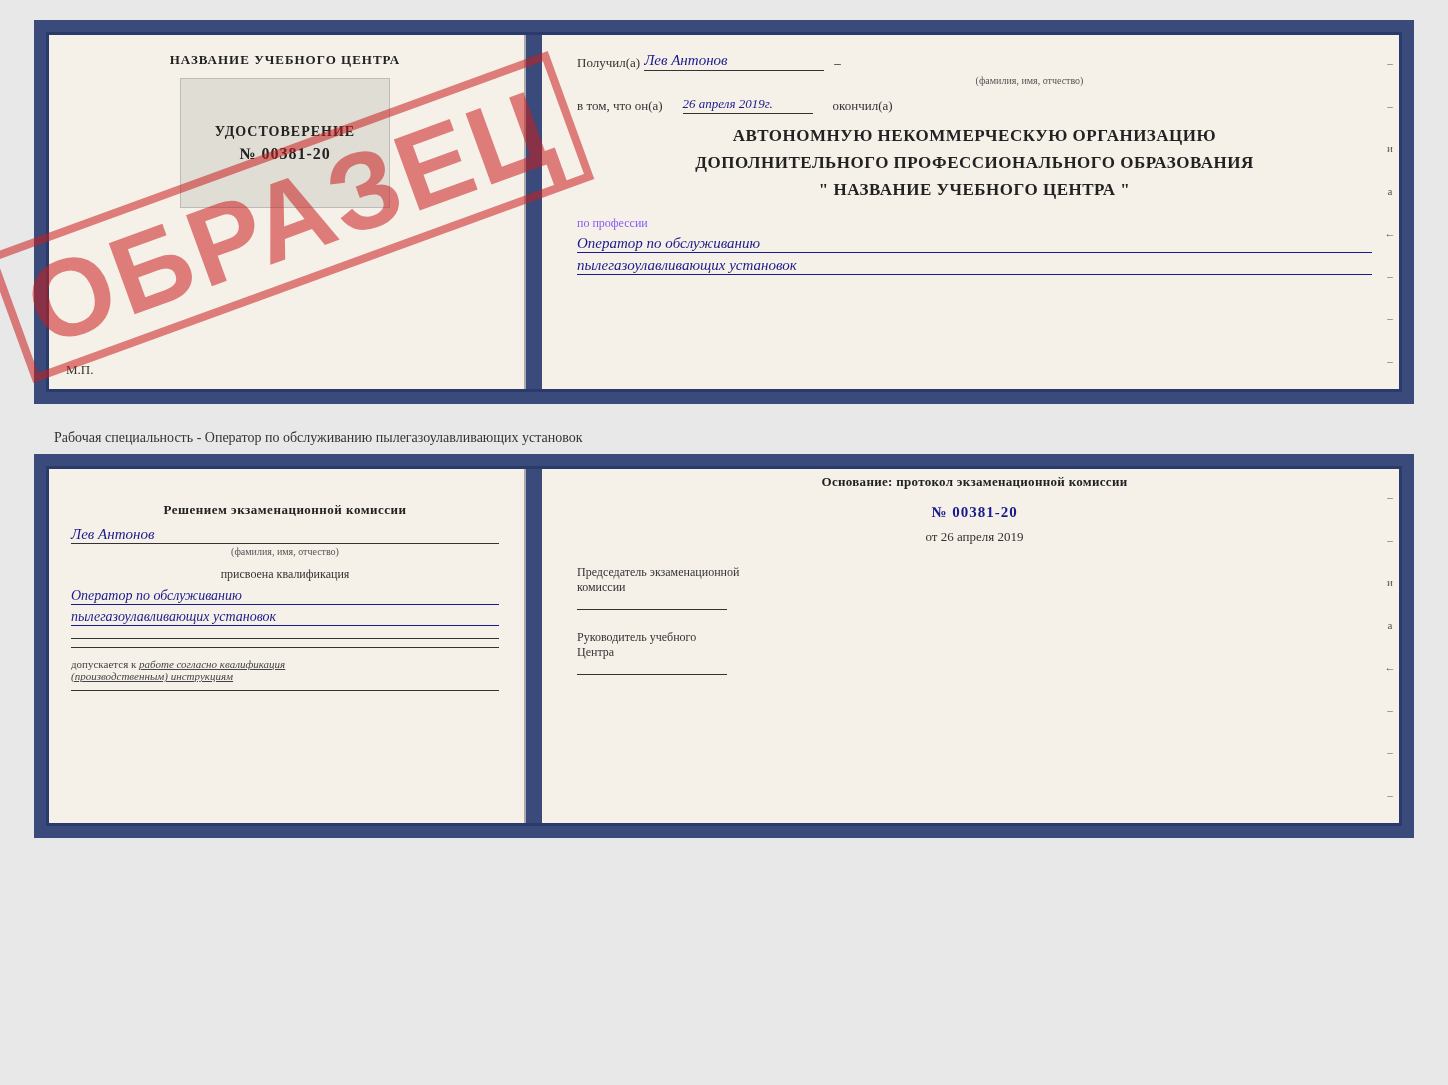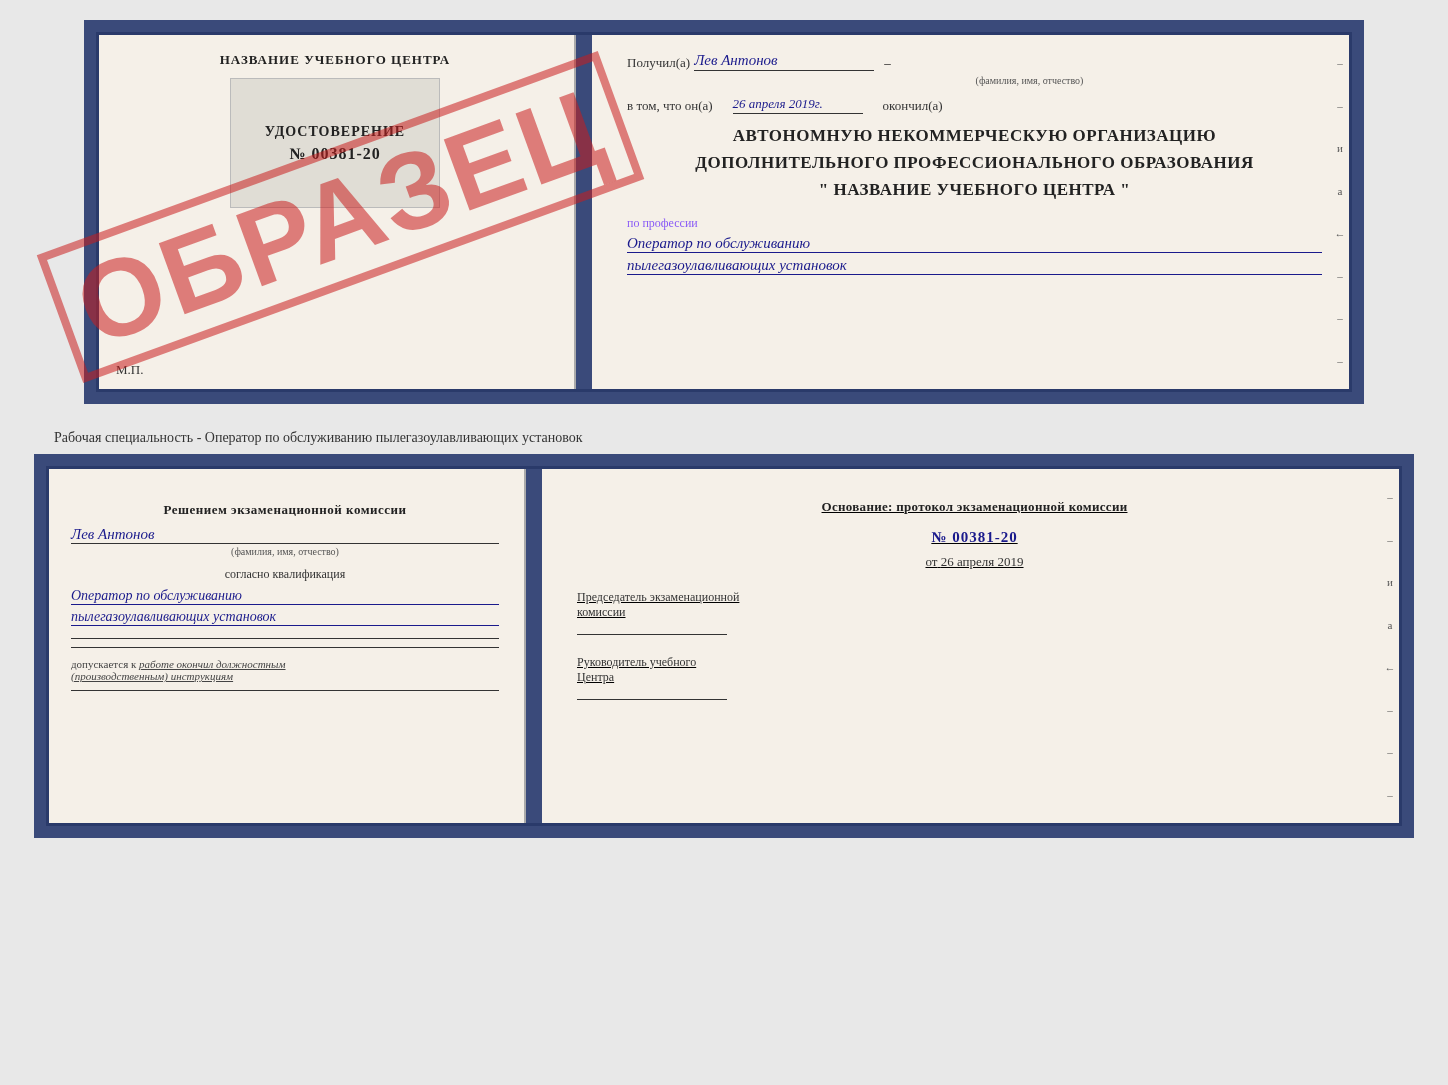--- a/index.html
+++ b/index.html
@@ -9,21 +9,21 @@
       min-height: 1085px;
       width: 1448px;
       display: flex;
       flex-direction: column;
       align-items: center;
       padding: 20px;
     }
 
     .certificate-top {
       display: flex;
-      width: 1280px;
+      width: 1380px;
       background: #f5f0e8;
       border: 12px solid #3a4a7a;
       position: relative;
       margin-bottom: 18px;
     }
 
     .certificate-bottom {
       display: flex;
       width: 1380px;
       background: #f5f0e8;
@@ -258,23 +258,22 @@
     .bottom-left {
       width: 480px;
       border-right: 2px solid #aaa;
       padding: 36px 25px;
       min-height: 360px;
       position: relative;
     }
 
     .bottom-right {
       flex: 1;
-      padding: 33px 30px 20px 35px;
-      position: relative;
-      text-decoration: underline;
+      padding: 8px 30px 20px 35px;
+      position: relative;
     }
 
     .resheniem-title {
       font-size: 13px;
       font-weight: bold;
       text-align: center;
       color: #222;
       letter-spacing: 0.5px;
       margin-bottom: 8px;
     }
@@ -462,28 +461,28 @@
 <div class="middle-label">
   <span>Рабочая специальность - Оператор по обслуживанию пылегазоулавливающих установок</span>
 </div>
 
 <div class="certificate-bottom">
 
   <div class="bottom-left">
     <div class="resheniem-title">Решением экзаменационной комиссии</div>
     <span class="bl-name">Лев Антонов</span>
     <div class="bl-fio-hint">(фамилия, имя, отчество)</div>
-    <div class="prisvoena">согласно квалификация</div>
+    <div class="prisvoena">присвоена квалификация</div>
     <span class="qual-line1">Оператор по обслуживанию</span>
     <span class="qual-line2">пылегазоулавливающих установок</span>
     <div class="blank-line"></div>
     <div class="blank-line"></div>
     <div class="dopuskaetsya">
       <span>допускается к</span>
-      <span class="dopuskaetsya-italic" style="text-decoration:underline;">работе окончил должностным</span>
+      <span class="dopuskaetsya-italic" style="text-decoration:underline;">работе согласно квалификация</span>
       <br>
       <span class="dopuskaetsya-italic" style="text-decoration:underline;">(производственным) инструкциям</span>
     </div>
     <div class="blank-line" style="margin-top:8px;"></div>
   </div>
 
   <div class="center-spine"></div>
 
   <div class="bottom-right">
     <div class="osnovanie">Основание: протокол экзаменационной комиссии</div>

